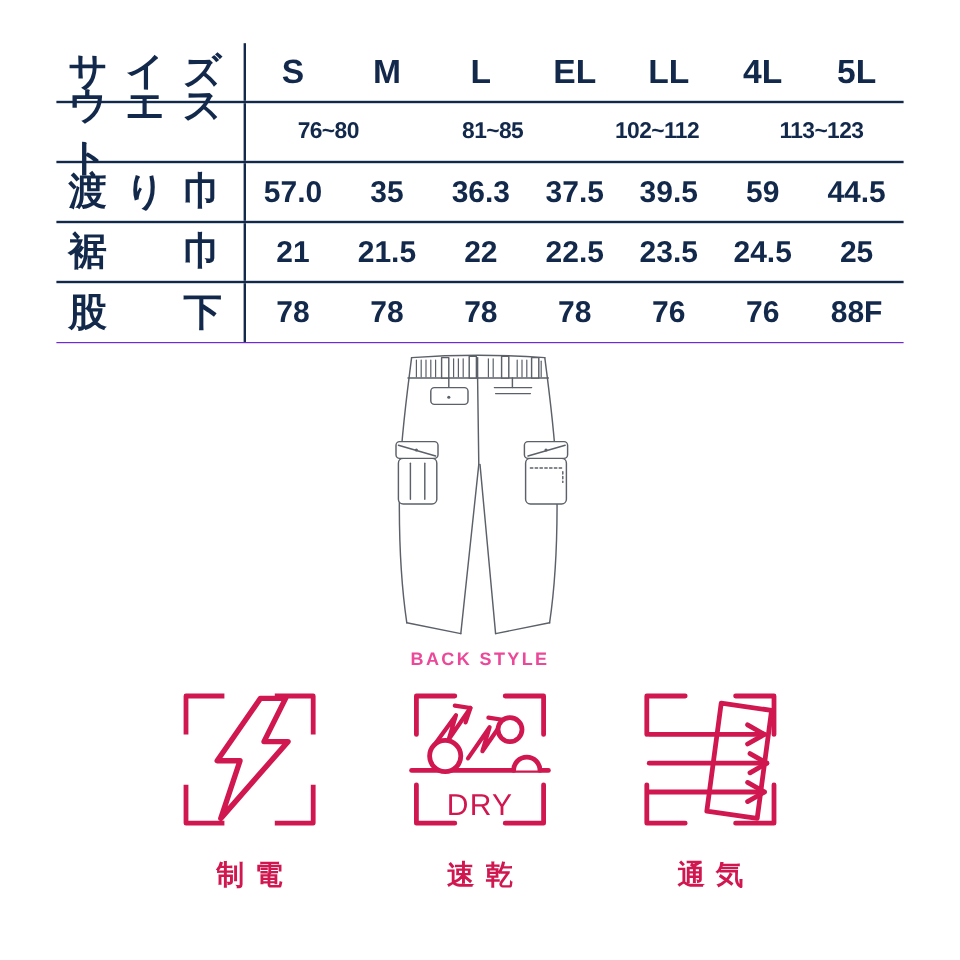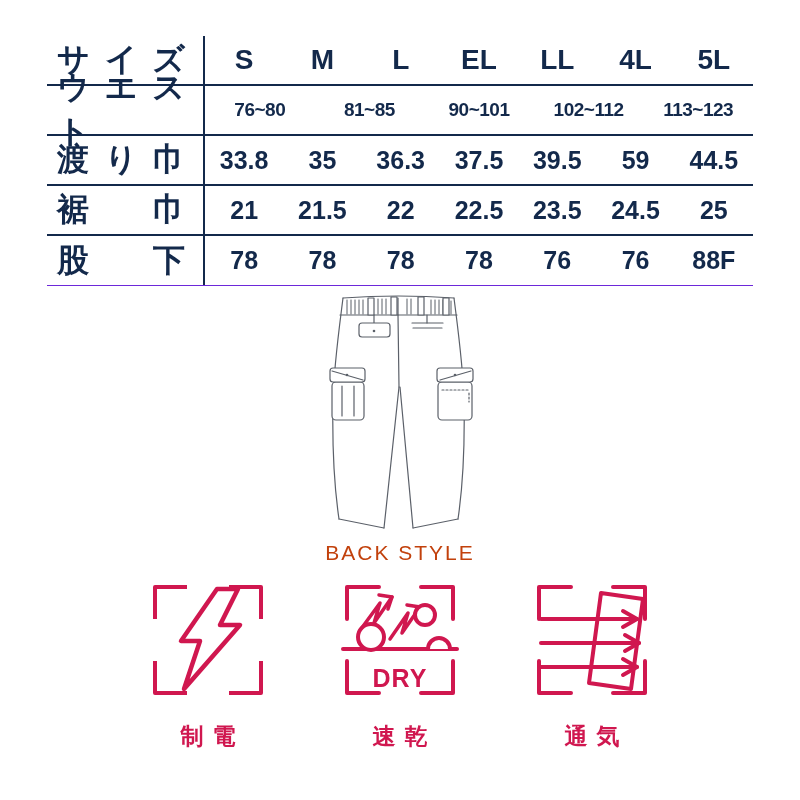--- a/index.html
+++ b/index.html
@@ -17,30 +17,30 @@
     text-align:justify; text-align-last:justify; }
   .tcells { flex:1; display:flex; }
   .tcell { flex:1; display:flex; align-items:center; justify-content:center;
     font-weight:600; font-size:25px; }
   .r-size .tcell { font-size:28px; }
   .r-waist .tcell { font-size:19px; letter-spacing:-0.5px; }
 
   
   .illustration-wrap { width:100%; display:flex; flex-direction:column; align-items:center; }
   .pants-svg { display:block; margin-top:4px; }
-  .back-style-caption { margin-top:6px; font-size:21px; font-weight:400;
-    letter-spacing:2px; color:#c2410c; }
+  .back-style-caption { margin-top:6px; font-size:15px; font-weight:700;
+    letter-spacing:2px; color:#ec4899; }
 
   
   .features { display:flex; justify-content:center; gap:62px; margin-top:10px; }
   .feature { display:flex; flex-direction:column; align-items:center; }
   .feature-icon-box { position:relative; width:130px; height:130px; color:#d0174f; }
   .feature-icon-box svg { display:block; }
   .dry-badge { position:absolute; left:0; right:0; bottom:12px; text-align:center;
-    font-size:25px; font-weight:bold; letter-spacing:1px; color:#d0174f; }
+    font-size:25px; font-weight:normal; letter-spacing:1px; color:#d0174f; }
   .feature-label { margin-top:16px; font-size:23px; font-weight:700; color:#d0174f;
     letter-spacing:9px; padding-left:9px; }
 </style>
 </head>
 <body>
 
 <div class="size-table">
 
   <div class="trow r-size">
     <div class="tlabel">
@@ -57,32 +57,31 @@
     </div>
   </div>
 
   <div class="trow r-waist">
     <div class="tlabel">
         <span>ウエスト</span>
       </div>
     <div class="tcells">
       <div class="tcell">76~80</div>
       <div class="tcell">81~85</div>
-      <div class="tcell">90~101</div>
       <div class="tcell">102~112</div>
       <div class="tcell">113~123</div>
     </div>
   </div>
 
   <div class="trow r-thigh">
     <div class="tlabel">
         <span>渡り巾</span>
       </div>
     <div class="tcells">
-      <div class="tcell">33.8</div>
+      <div class="tcell">57.0</div>
       <div class="tcell">35</div>
       <div class="tcell">36.3</div>
       <div class="tcell">37.5</div>
       <div class="tcell">39.5</div>
       <div class="tcell">59</div>
       <div class="tcell">44.5</div>
     </div>
   </div>
 
   <div class="trow r-hem">

